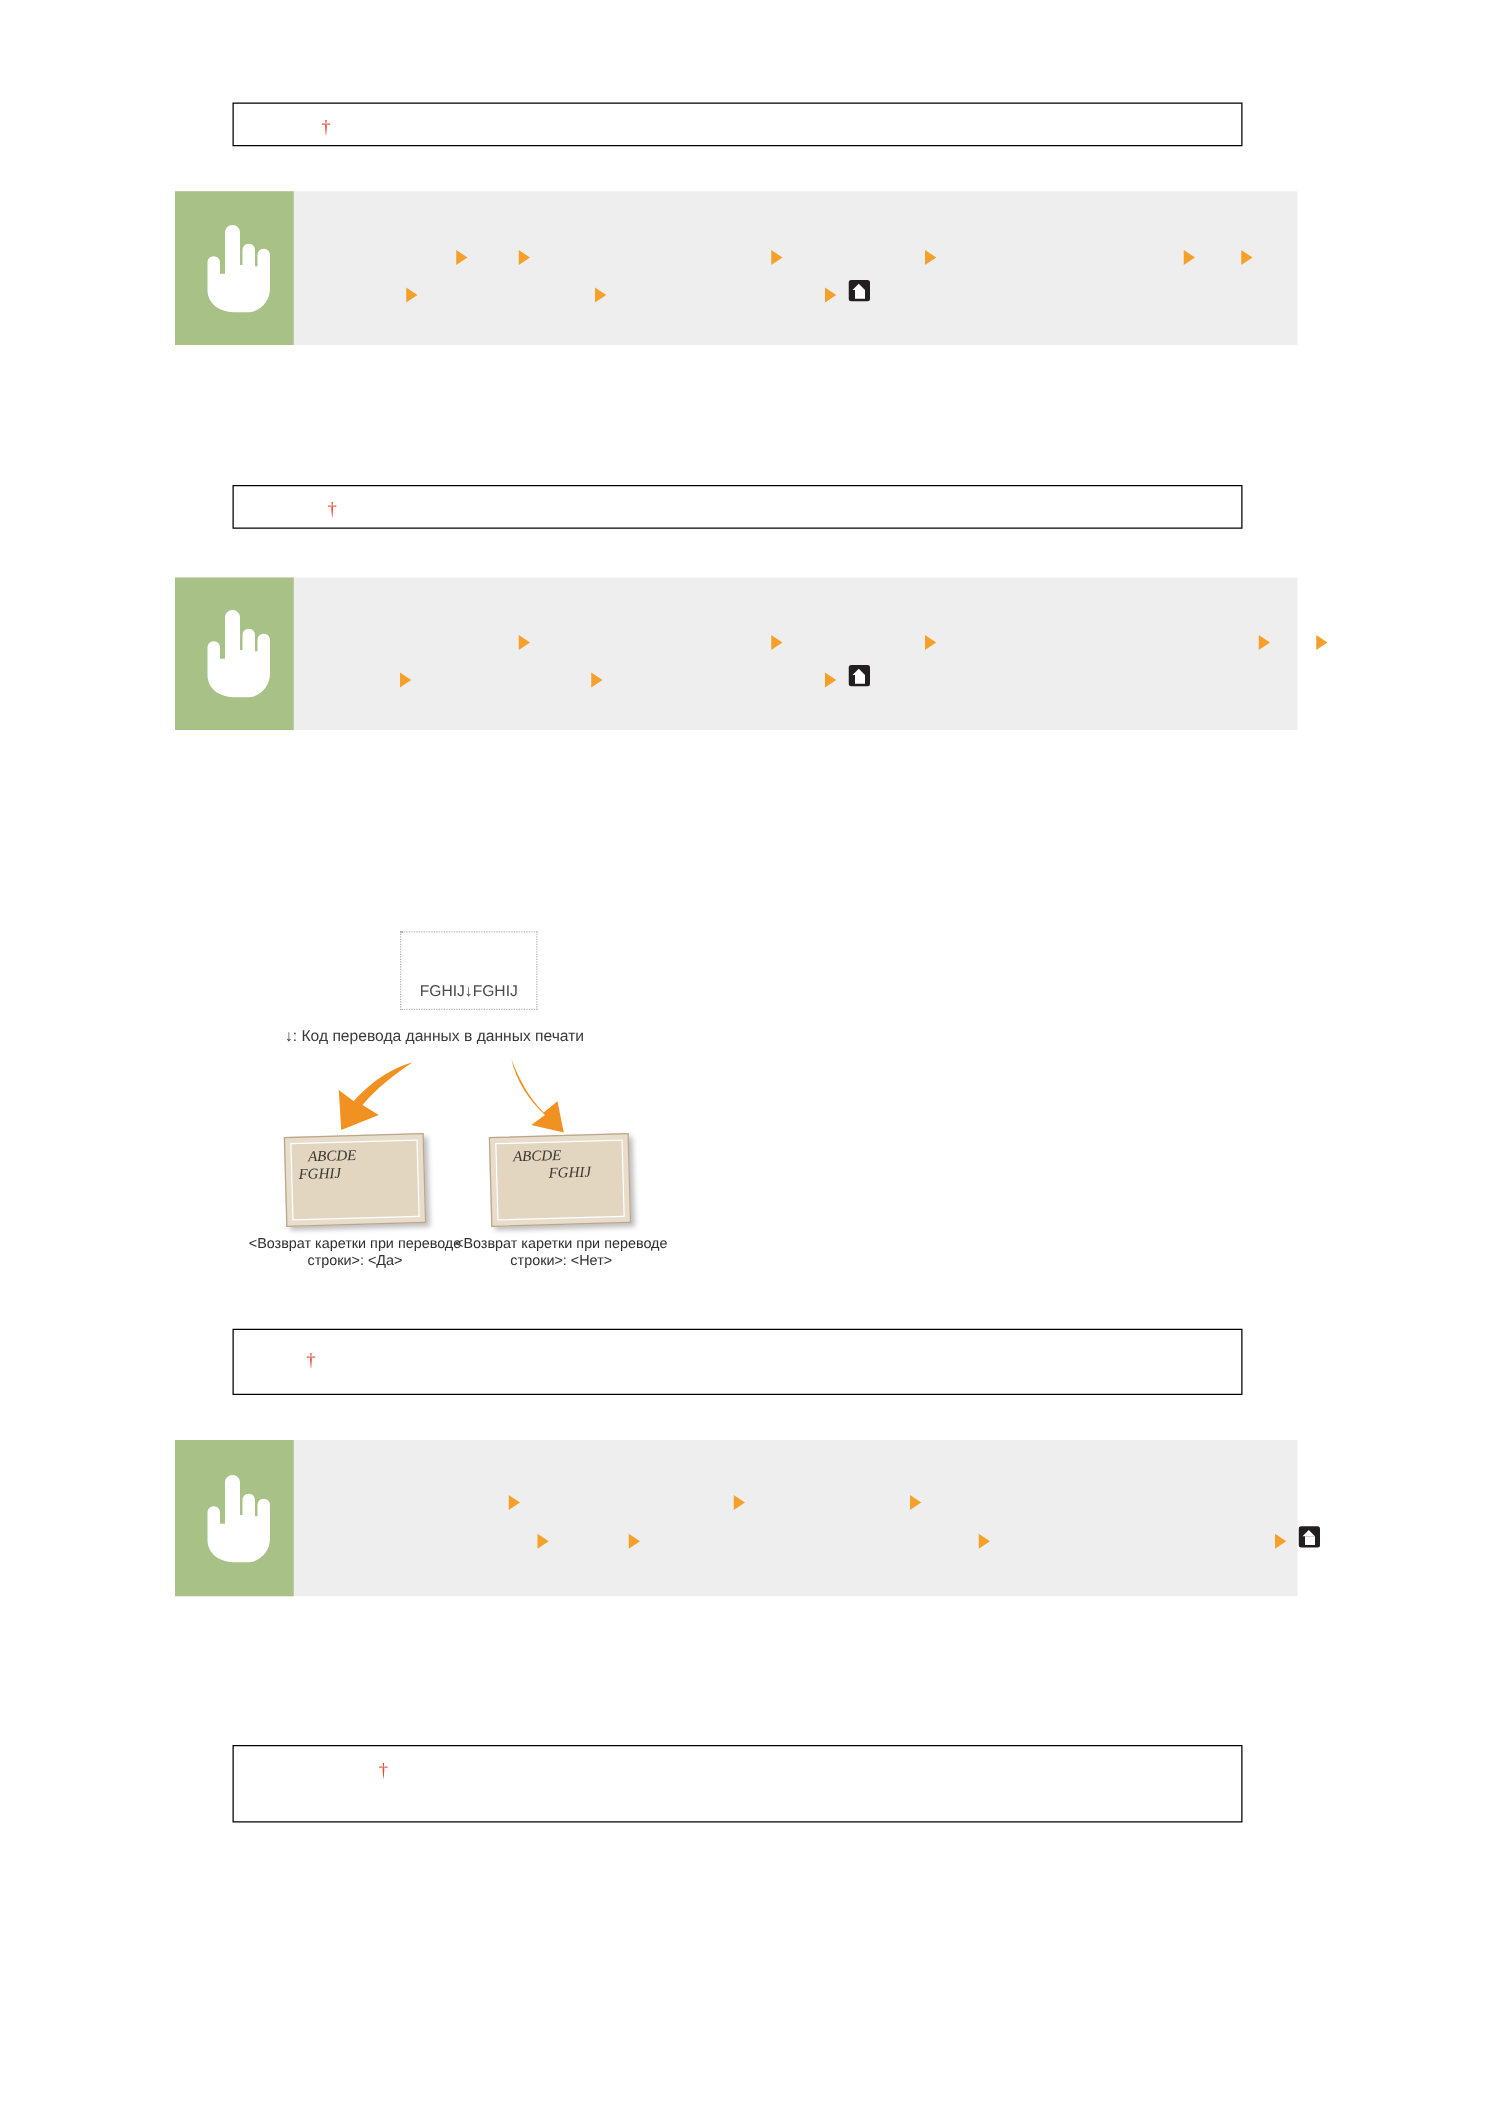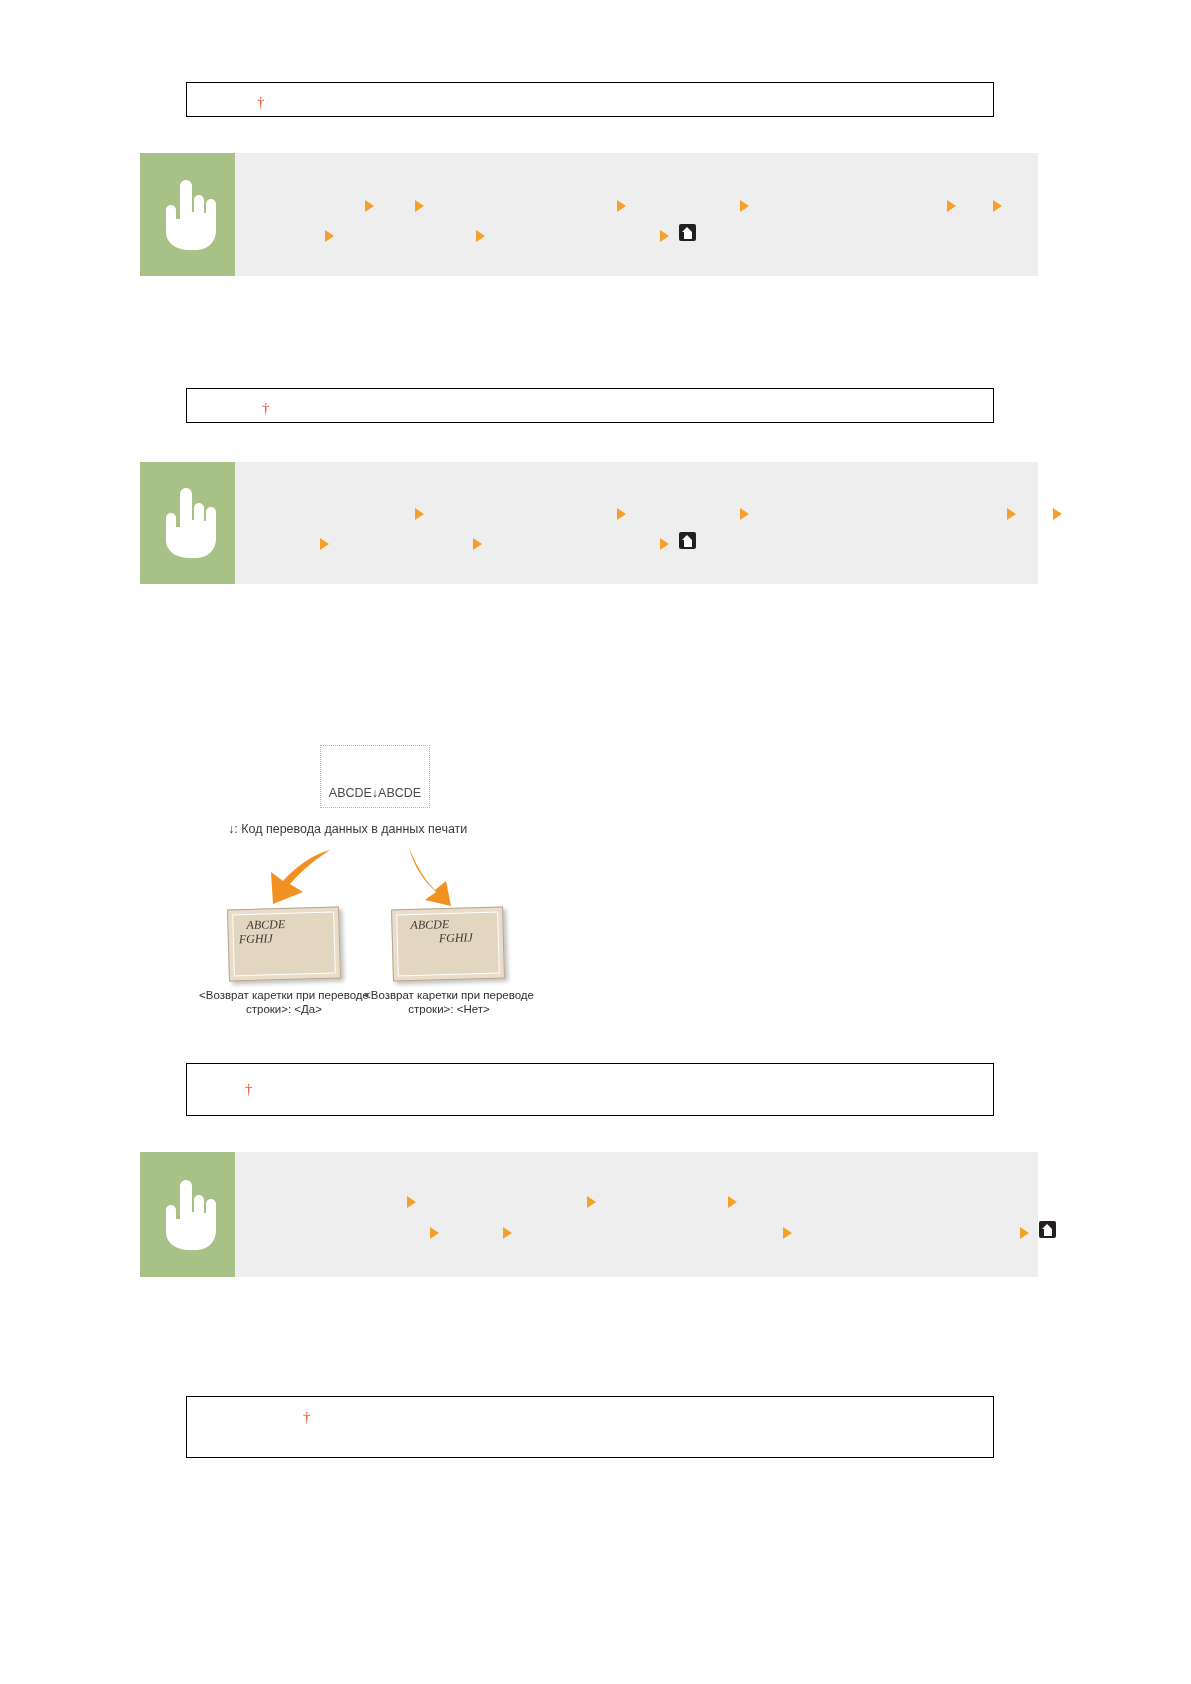--- a/index.html
+++ b/index.html
@@ -204,21 +204,21 @@
     <span class="tri" style="left:85px; top:76px;"></span>
     <span class="tri" style="left:238px; top:76px;"></span>
     <span class="tri" style="left:425px; top:76px;"></span>
     <span class="home-ico" style="left:444px; top:70px;"></span>
   </div>
 </div>
 
 <div id="illustration">
 
   <div class="dotted-box">
-    <span class="code">ABCDE↓ABCDE</span>
+    <span class="code">FGHIJ↓FGHIJ</span>
   </div>
 
   <div class="legend">↓: Код перевода данных в данных печати</div>
 
   <span class="big-arrow" style="left:70px; top:148px;">
     <svg width="86" height="60" viewBox="0 0 86 60" aria-hidden="true">
       <path fill="#f19122" d="M80 2C64 6 46 18 33 33l-12-9 2 32 30-12-13-8C52 22 66 11 80 2z"></path>
     </svg>
   </span>
 

